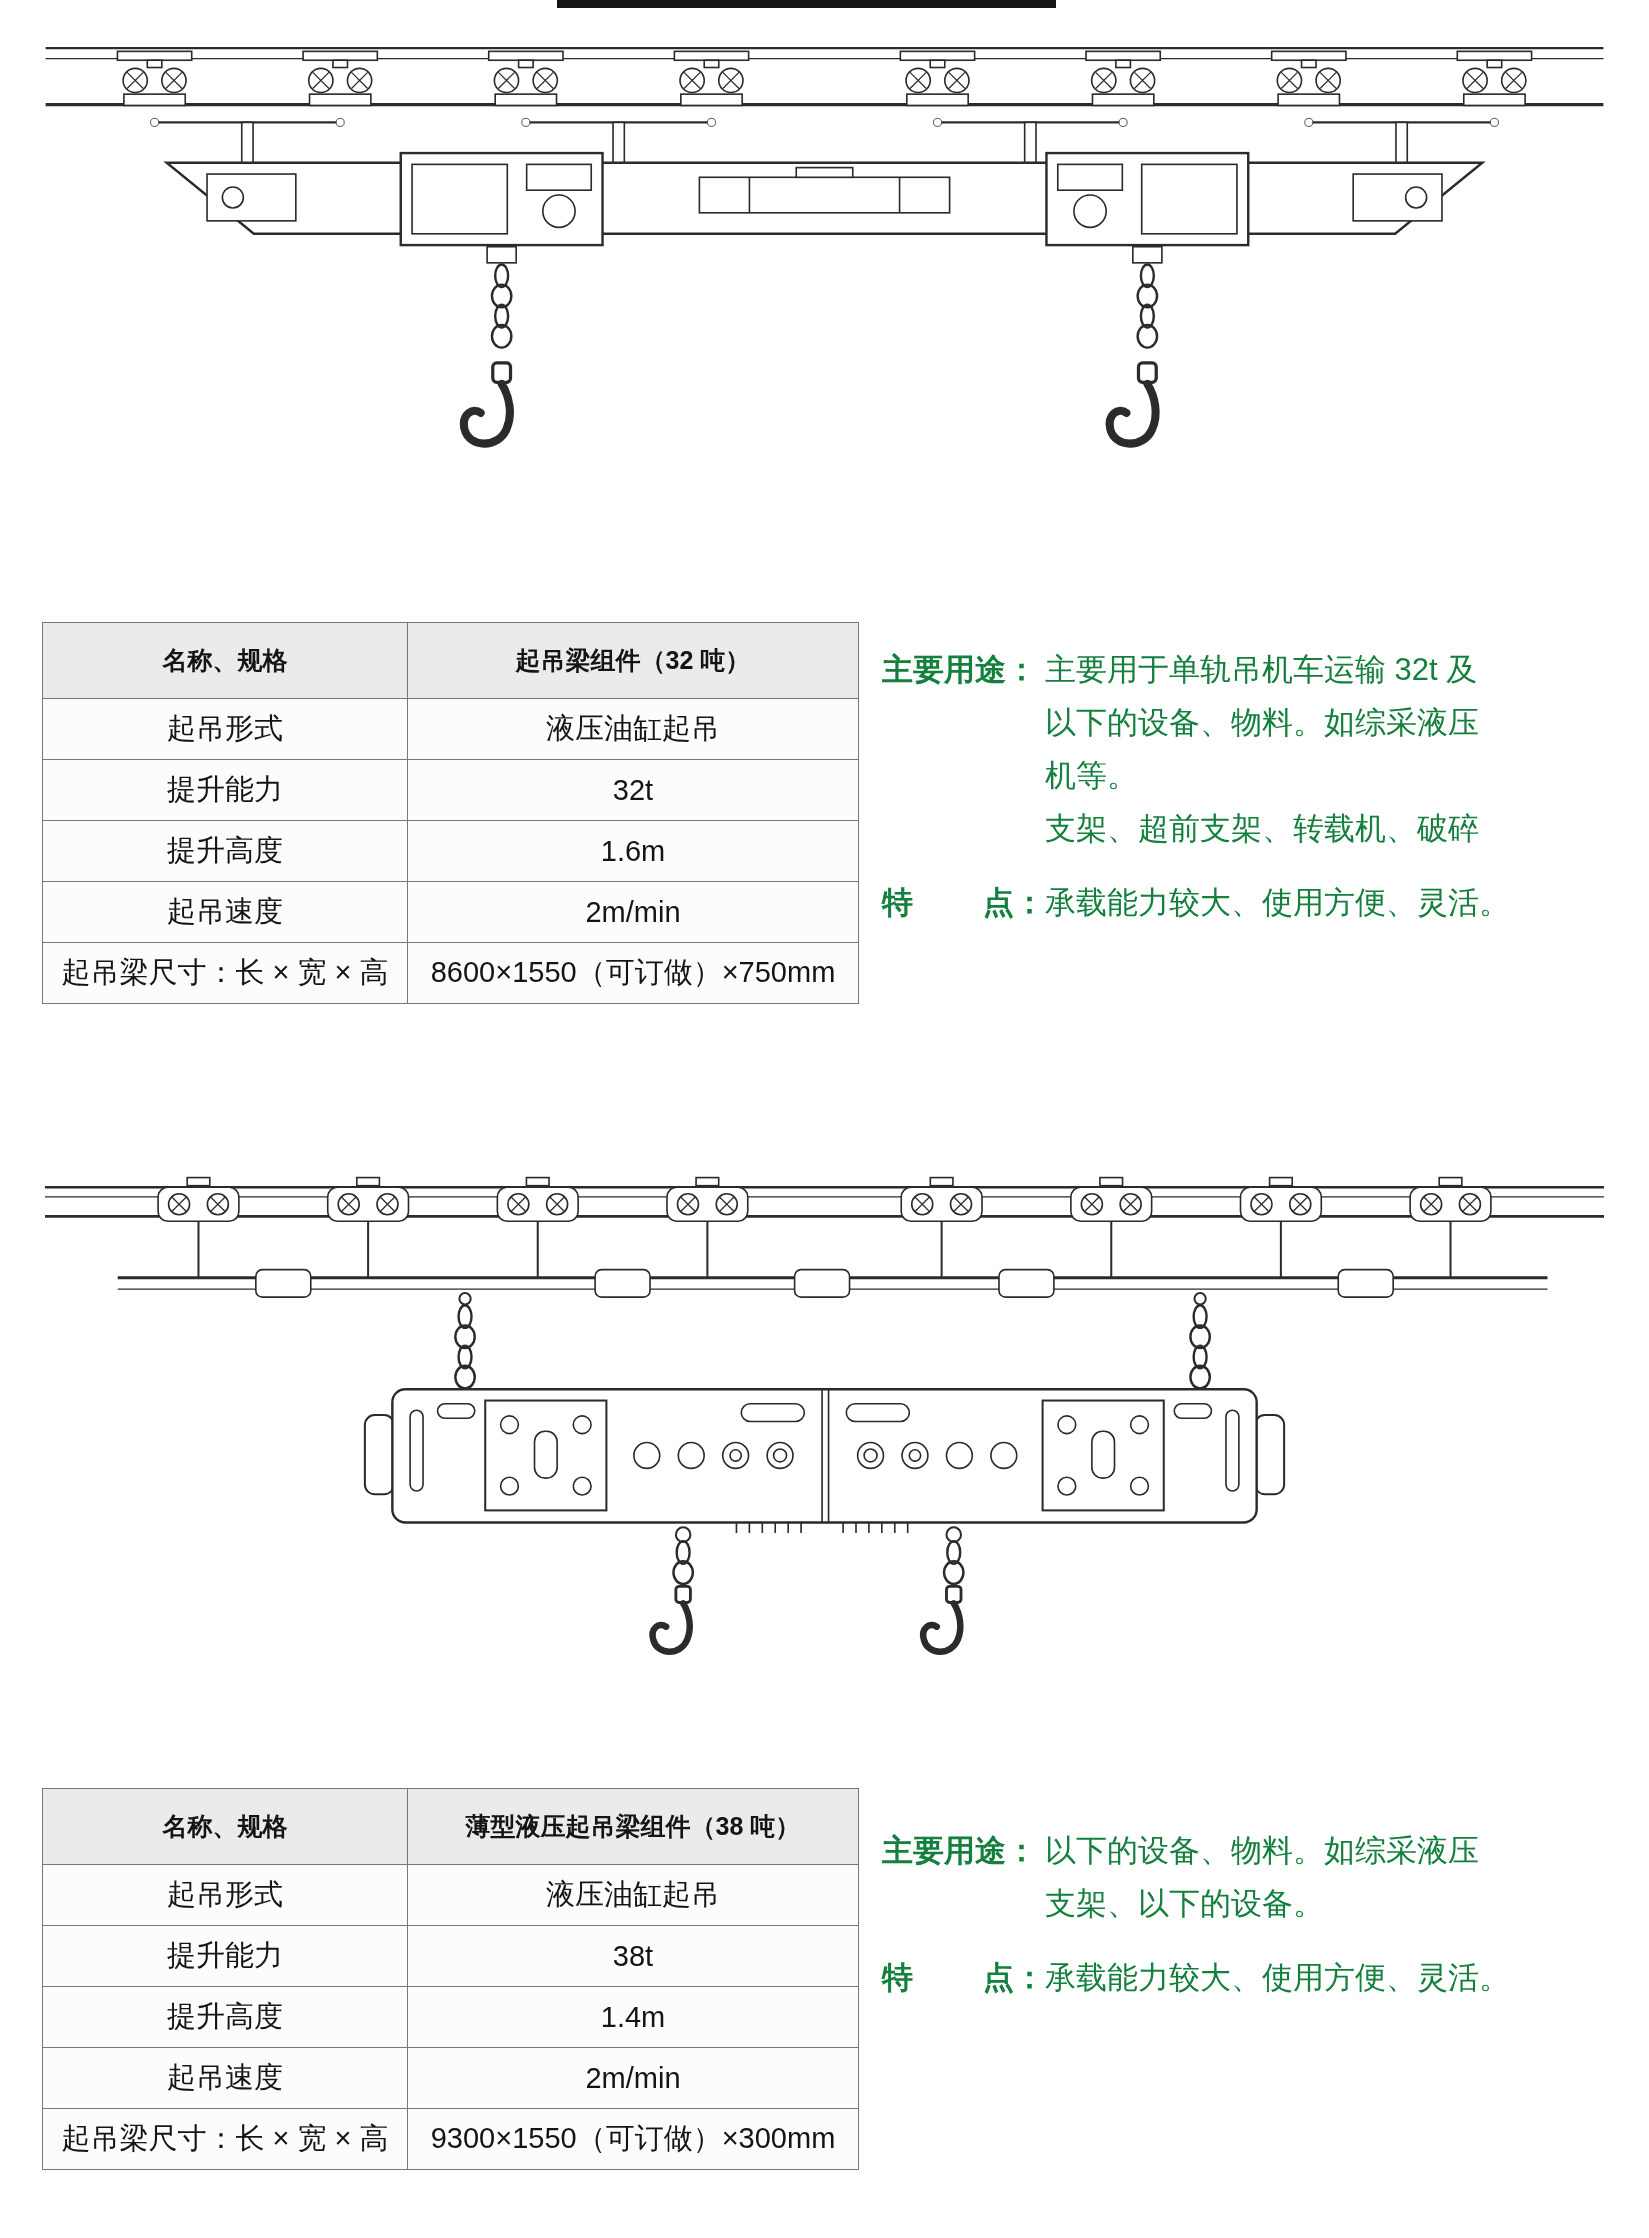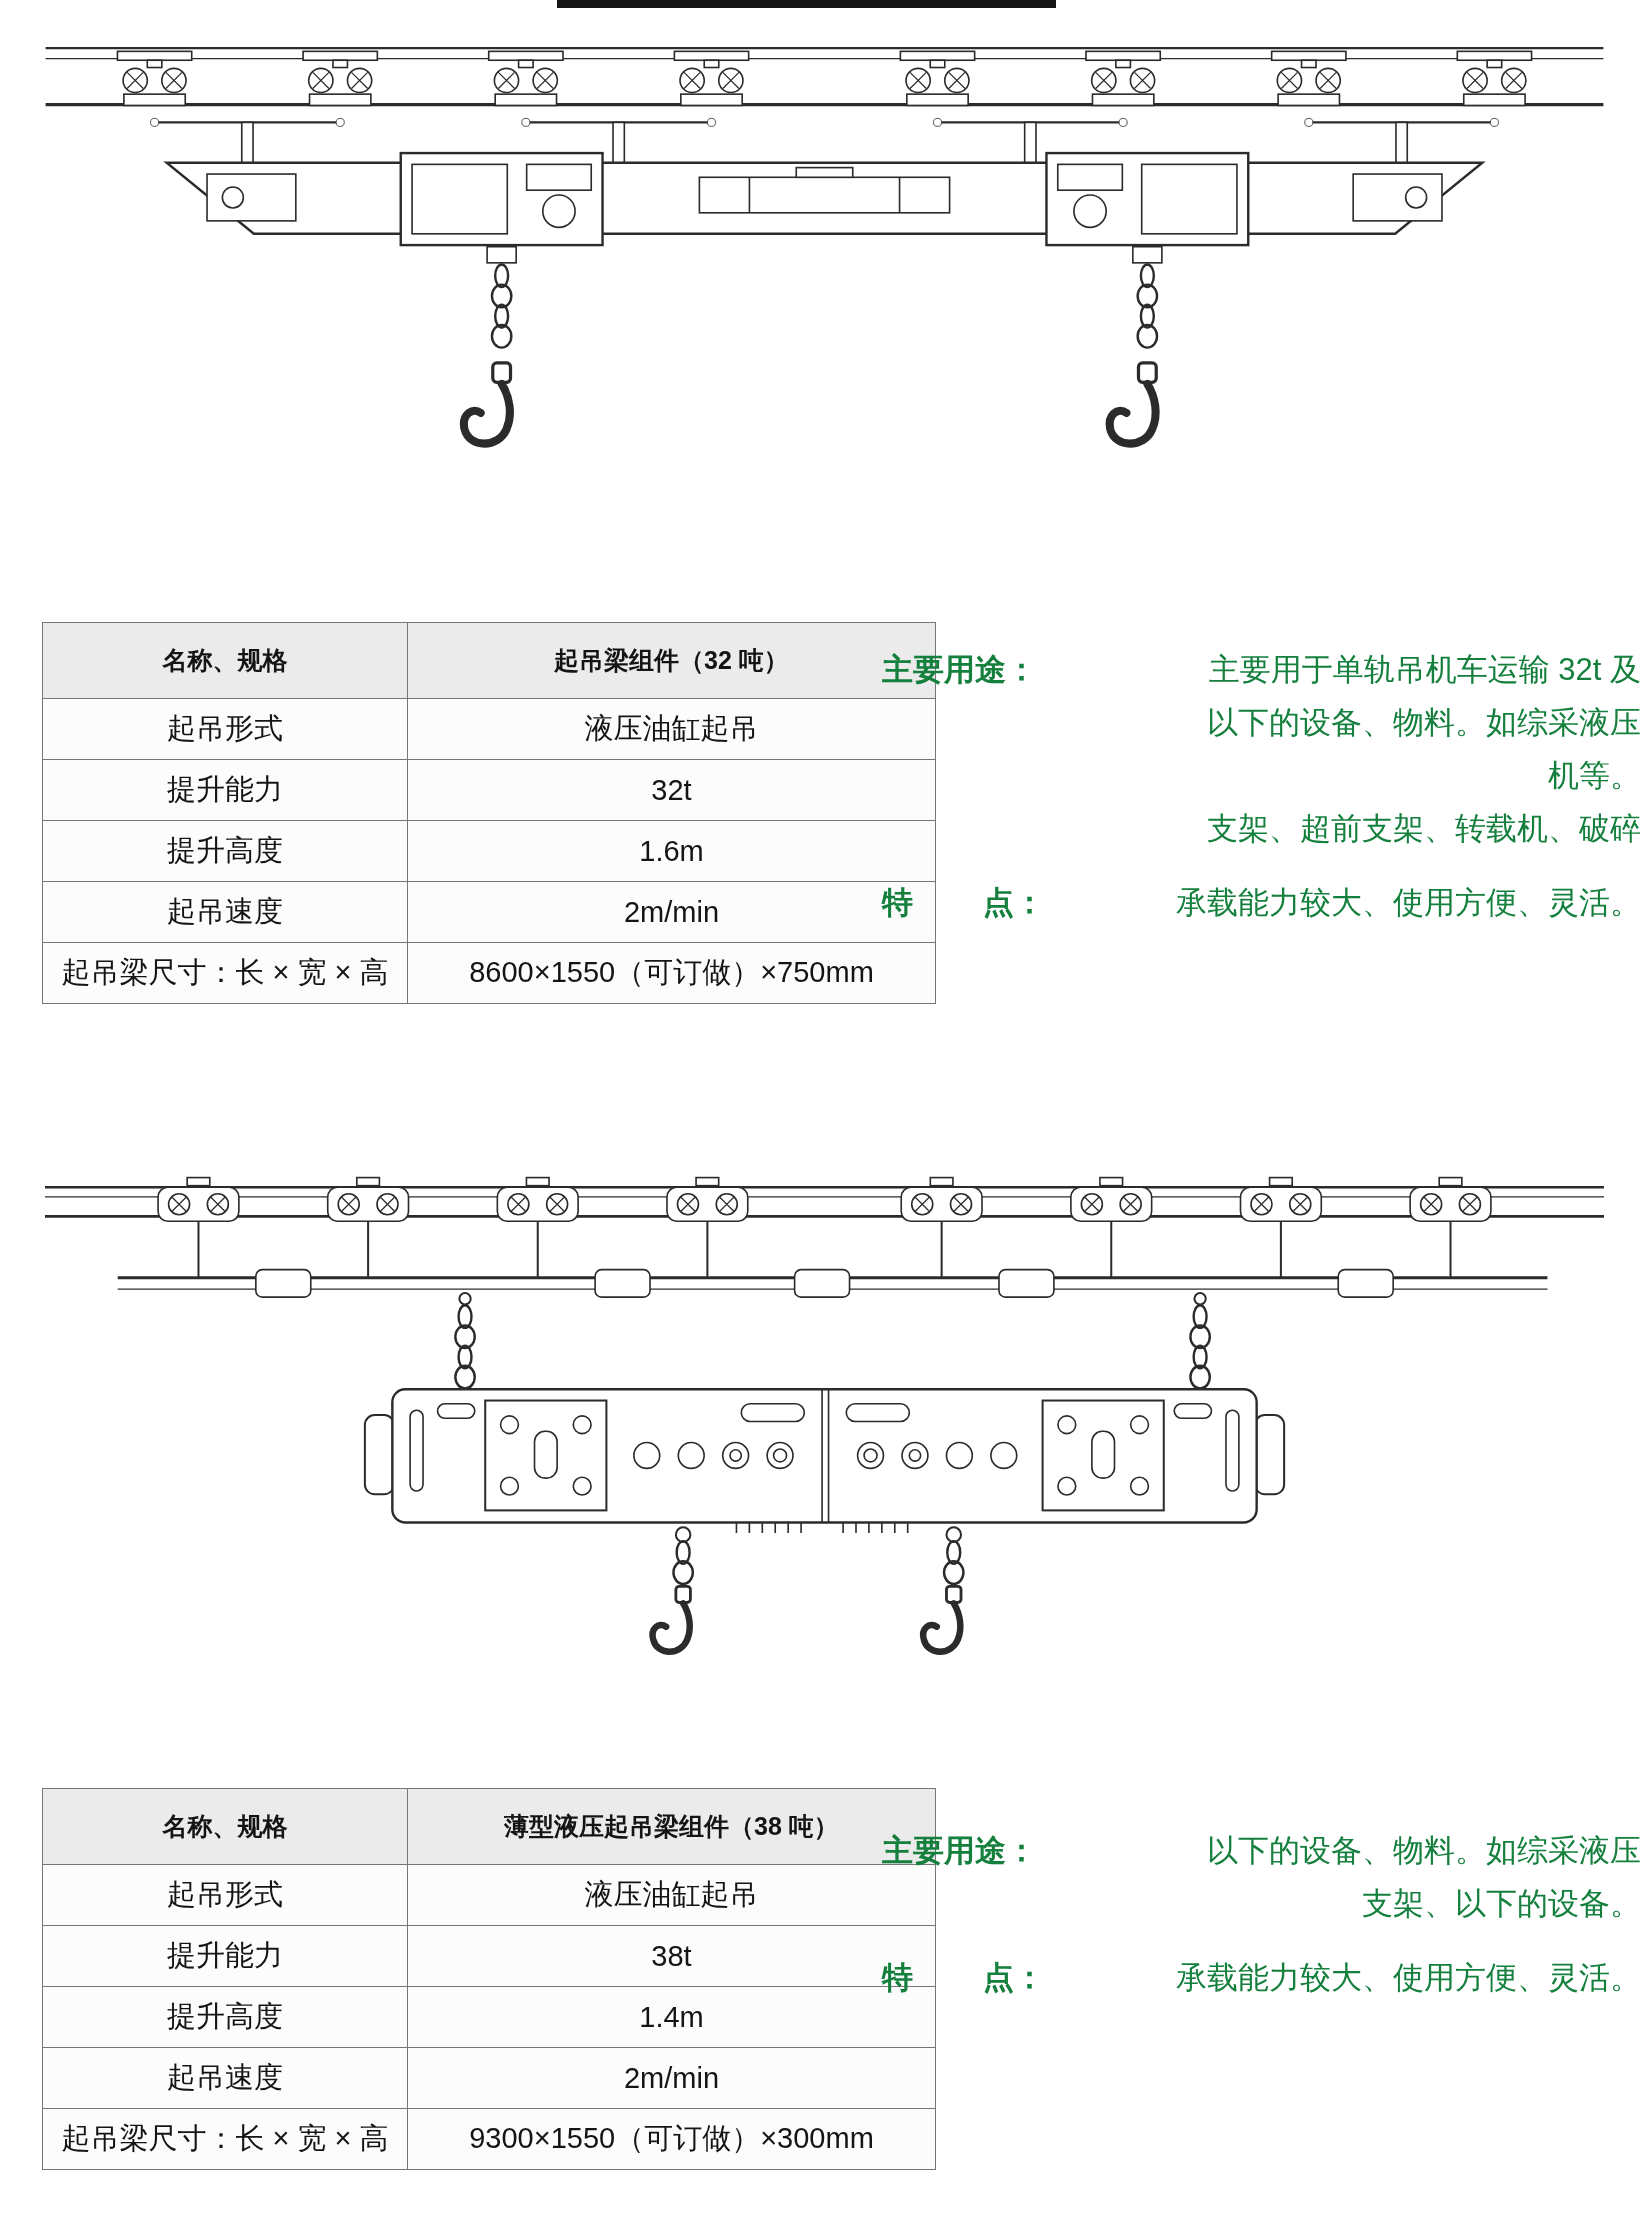--- a/index.html
+++ b/index.html
@@ -17,21 +17,21 @@
     left:557px; top:0; width:499px; height:8px;
     background:#161616;
   }
 
   .diagram { background:#fff; }
   .d1 { left:45px; top:32px;  width:1559px; height:452px; }
   .d2 { left:45px; top:1171px; width:1559px; height:493px; }
 
   table.spec-table {
     border-collapse:collapse;
-    width:894px;
+    width:817px;
     table-layout:fixed;
     left:42px;
   }
   .t1 { top:622px; }
   .t2 { top:1788px; }
   table.spec-table td {
     border:0.8px solid #767676;
     text-align:center;
     vertical-align:middle;
     font-size:29px;
@@ -58,21 +58,21 @@
   .desc2 { left:882px; top:1824px; }
   .desc-row { display:flex; align-items:flex-start; }
   .desc-label {
     font-weight:bold;
     width:163px;
     flex:0 0 auto;
     white-space:nowrap;
   }
   .label-spread { display:flex; justify-content:space-between; white-space:nowrap; }
   .feature-row { margin-top:21px; }
-  .desc-lines { flex:1 1 auto;text-align:right; }
+  .desc-lines { flex:1 1 auto; }
 
   svg { display:block; }
 </style>
 </head>
 <body>
 
 <div class="abs top-mark"></div>
 
 <figure class="abs diagram d1">
 <svg viewBox="0 0 1930 560" width="1559" height="452">

